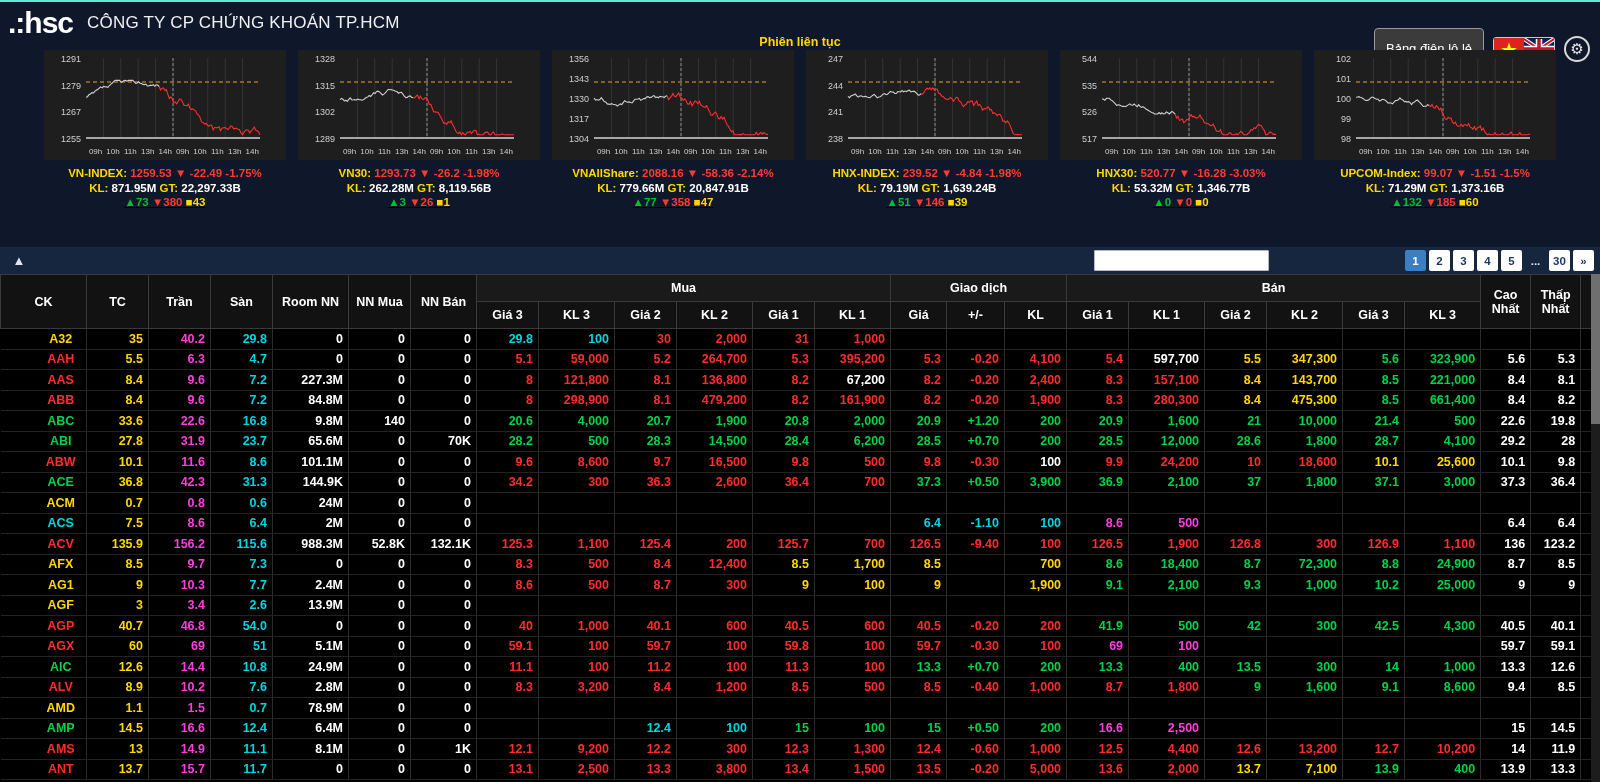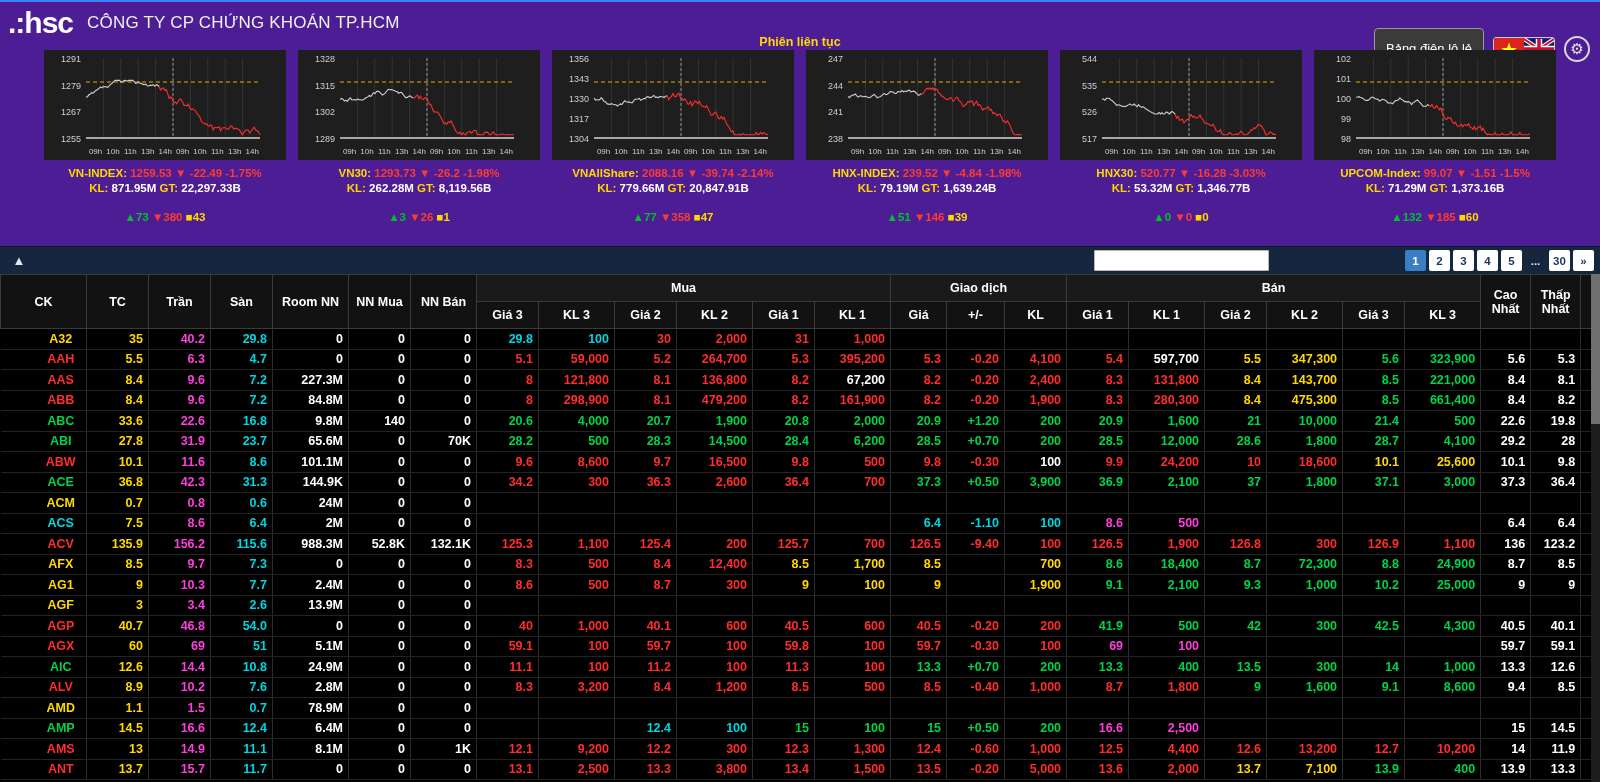--- a/index.html
+++ b/index.html
@@ -6,22 +6,22 @@
   html,body{
     width:1600px; height:782px;
     background:#2b2b2b;
     font-family:"Liberation Sans", sans-serif;
     overflow:hidden;
   }
   
   .header{
     position:relative;
     height:246px;
-    background:#4c1d95;
-    border-top:2px solid #3b82f6;
+    background:#0f172a;
+    border-top:2px solid #5eead4;
   }
   .brand-row{
     display:flex; align-items:center;
     height:42px; padding-left:8px;
   }
   .logo{
     color:#ffffff; font-weight:bold; font-size:30px;
     letter-spacing:-1px; line-height:1;
     font-family:"Liberation Sans", sans-serif;
   }
@@ -60,21 +60,21 @@
     background:#1e1e1e; height:110px; position:relative; overflow:hidden;
   }
   .chart-box svg{ display:block; }
   .idx-info{ text-align:center; margin-top:6px; line-height:14px; }
   .idx-l1{ font-size:11.5px; font-weight:bold; }
   .idx-name{ color:#ffd800; }
   .idx-val{ color:#ff3b30; }
   .idx-chg{ color:#ff3b30; font-weight:bold; }
   .idx-l2{ font-size:11.5px; font-weight:bold; color:#ffffff; margin-top:1px;}
   .idx-l2 .lab{ color:#ffd800; }
-  .idx-l3{ font-size:11.5px; font-weight:bold; margin-top:15px;}
+  .idx-l3{ font-size:11.5px; font-weight:bold; margin-top:0;text-decoration:underline;}
   .up{ color:#00c030; } .dn{ color:#ff3b30; } .ref{ color:#ffd800; }
 
   
   .navbar{
     height:28px; background:#16263f; display:flex; align-items:stretch;
     border-top:1px solid #0d1828; position:relative;
   }
   .nav-caret{
     width:38px; display:flex;align-items:center;justify-content:center;
     color:#dfe6f0; font-size:13px; cursor:pointer;
@@ -314,21 +314,21 @@
             <text x="173.37" y="104" fill="#cfcfcf" font-size="8" text-anchor="middle" font-family="Liberation Sans">11h</text>
             <text x="190.77" y="104" fill="#cfcfcf" font-size="8" text-anchor="middle" font-family="Liberation Sans">13h</text>
             <text x="208.17000000000002" y="104" fill="#cfcfcf" font-size="8" text-anchor="middle" font-family="Liberation Sans">14h</text>
     </svg>
    </div>
    <div class="idx-info">
      <div class="idx-l1">
        <span class="idx-name">VNAllShare:</span>
        <span class="idx-val">2088.16</span>
        <span class="idx-chg">▼</span>
-       <span class="idx-chg">-39.74</span>
+       <span class="idx-chg">-58.36</span>
        <span class="idx-chg">-2.14%</span>
      </div>
      <div class="idx-l2">
        <span class="lab">KL:</span>
        <span>779.66M</span>
        <span class="lab">GT:</span>
        <span>20,847.91B</span>
      </div>
      <div class="idx-l3">
        <span class="up">▲77</span>
@@ -689,21 +689,21 @@
           <td class="c-dn mid">8</td>
           <td class="c-dn mid">121,800</td>
           <td class="c-dn mid">8.1</td>
           <td class="c-dn mid">136,800</td>
           <td class="c-dn mid">8.2</td>
           <td class="c-w hl">67,200</td>
           <td class="c-dn">8.2</td>
           <td class="c-dn">-0.20</td>
           <td class="c-dn">2,400</td>
           <td class="c-dn mid">8.3</td>
-          <td class="c-dn mid">131,800</td>
+          <td class="c-dn mid">157,100</td>
           <td class="c-ref mid">8.4</td>
           <td class="c-ref mid">143,700</td>
           <td class="c-up mid">8.5</td>
           <td class="c-up mid">221,000</td>
           <td class="c-w">8.4</td>
           <td class="c-w">8.1</td>
           <td class="c-w">8.27</td>
         </tr>
         <tr class="dark">
           <td class="ck c-dn">ABB</td>

